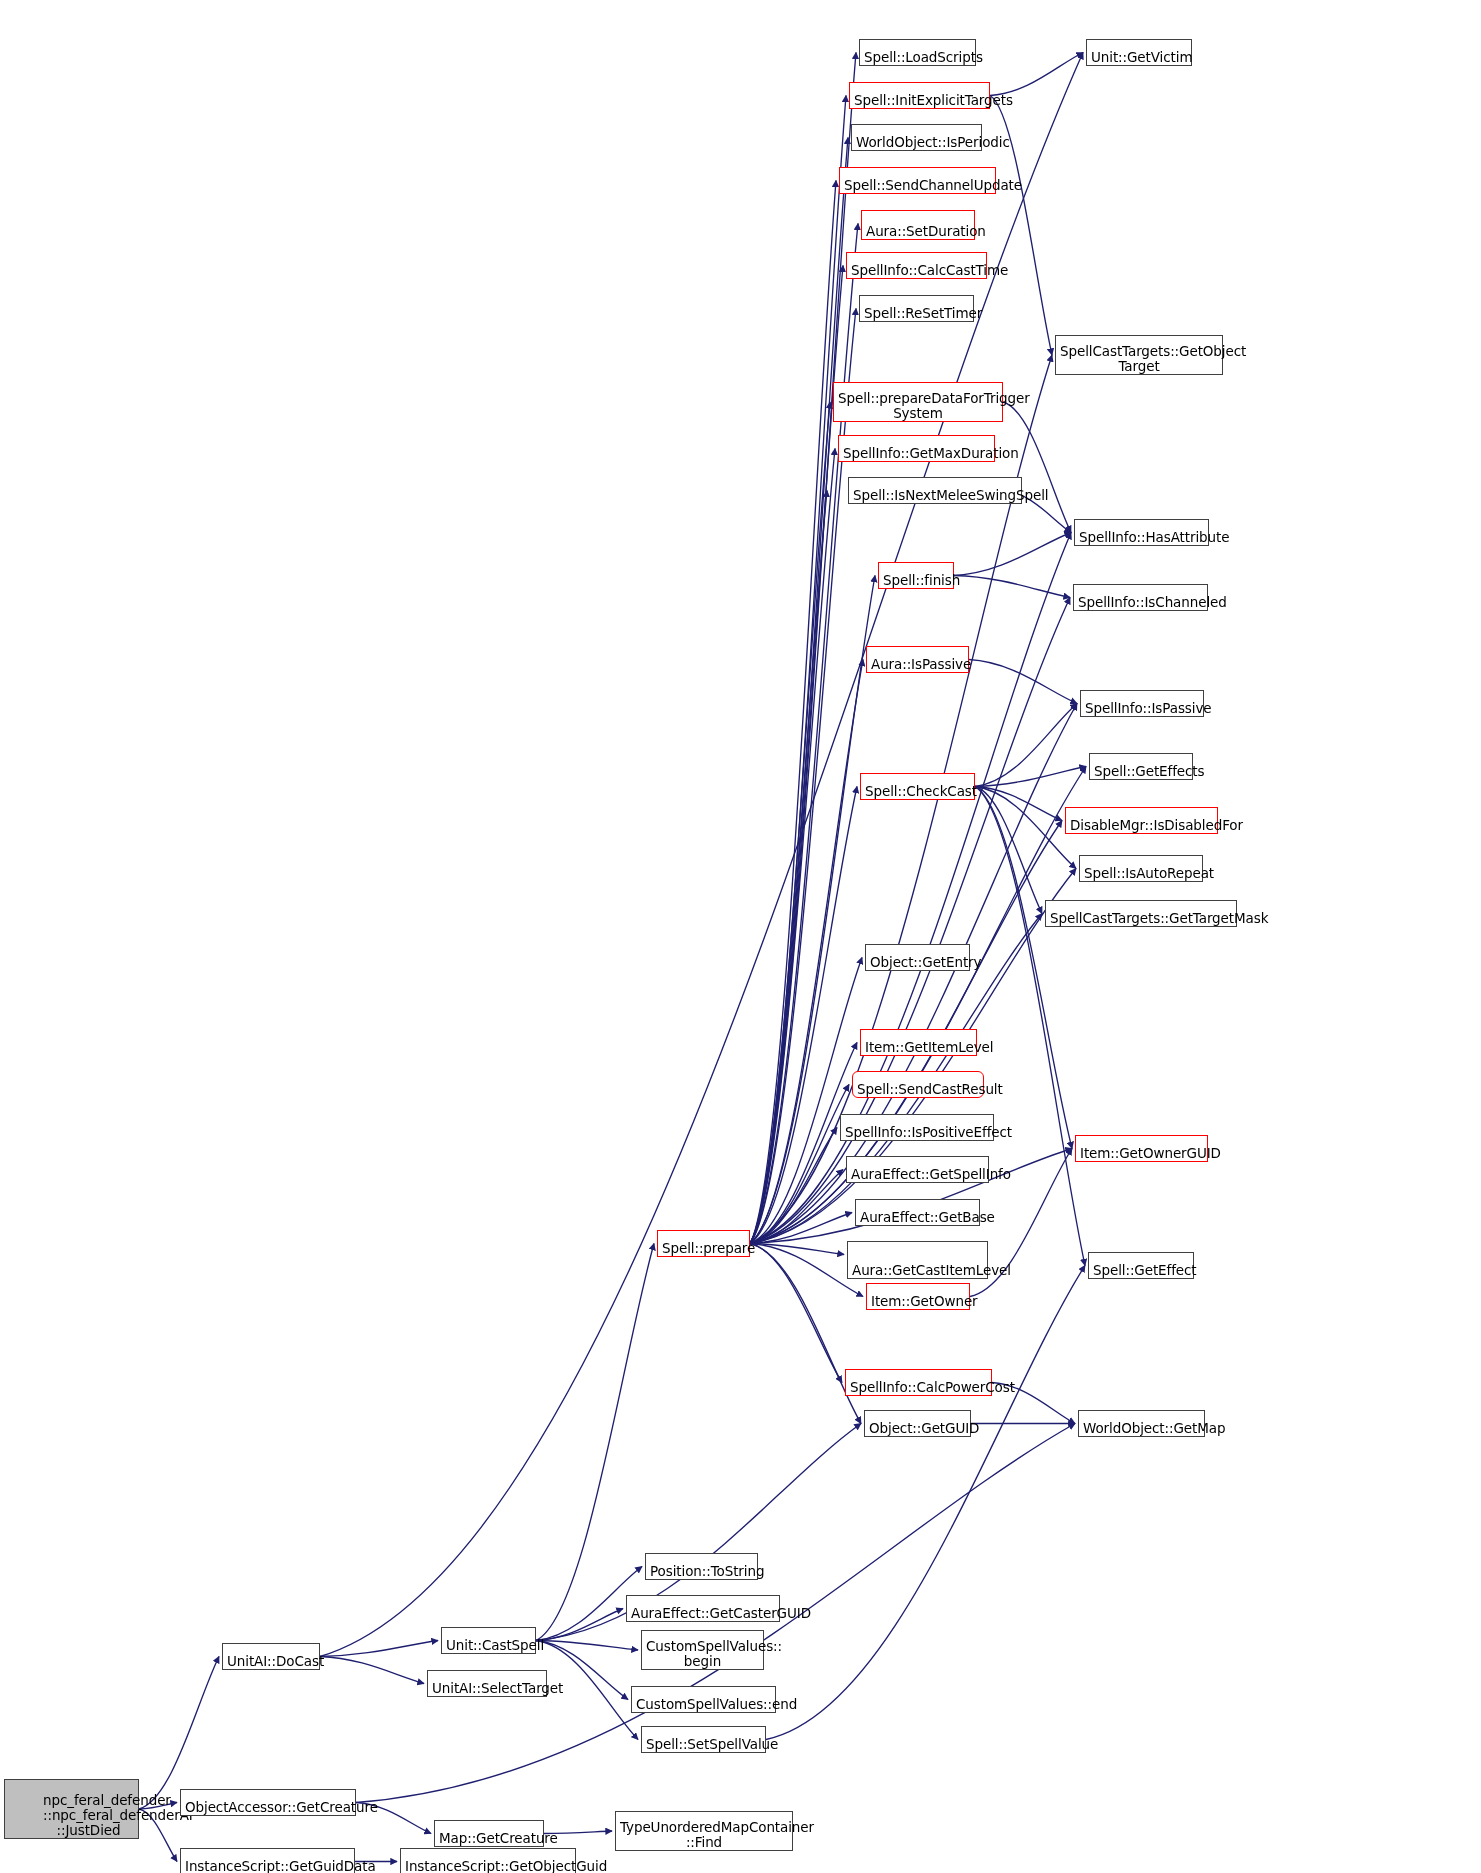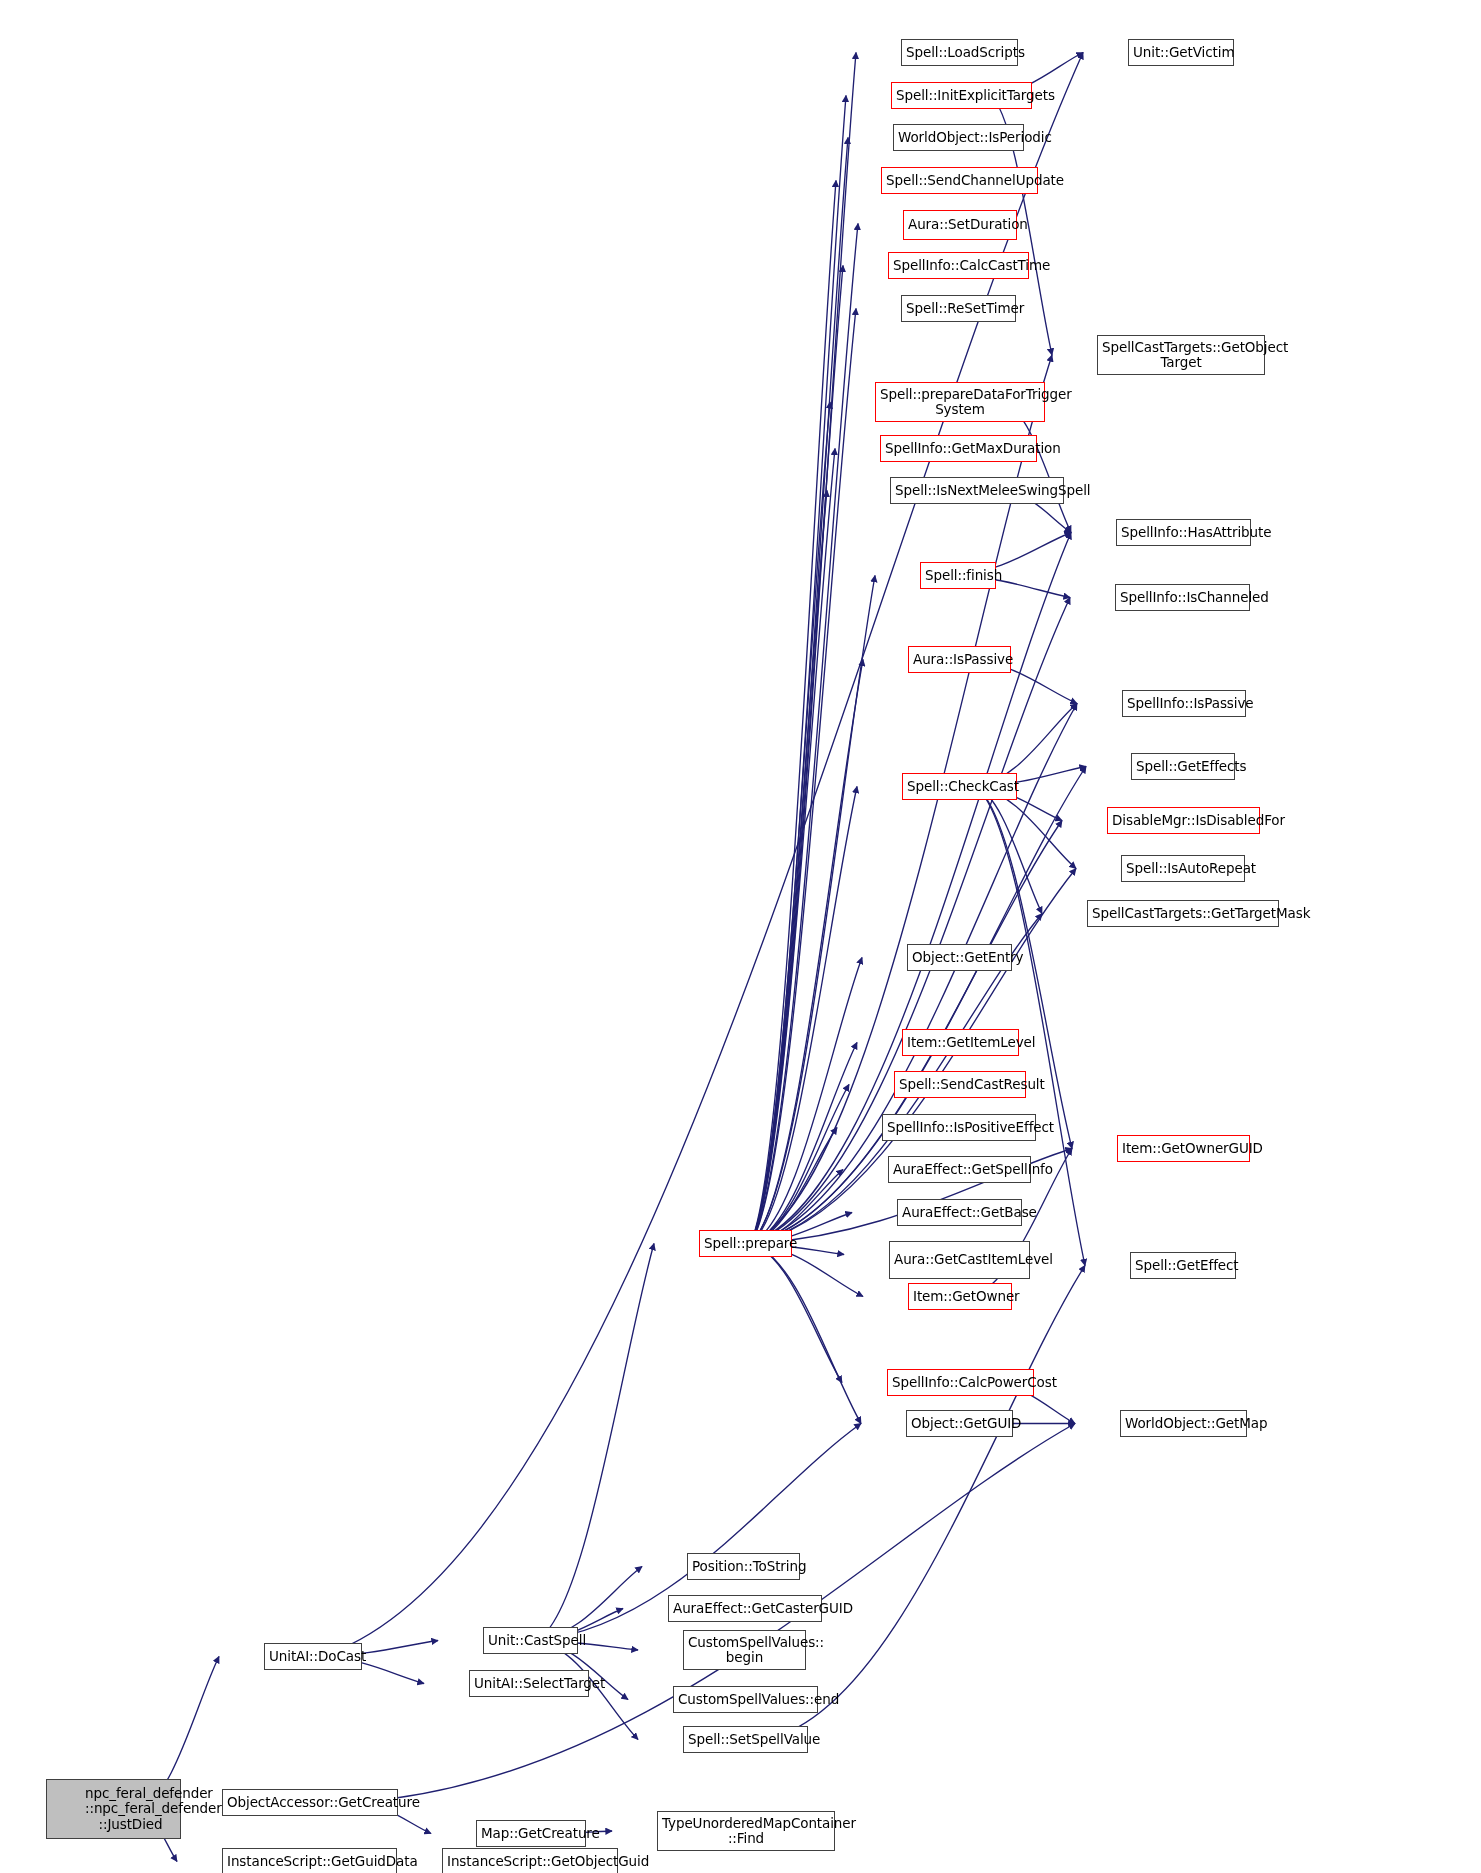--- a/index.html
+++ b/index.html
@@ -21,32 +21,31 @@
     width: 1481px;
     height: 1873px;
     pointer-events: none;
   }
   .node {
     position: absolute;
     box-sizing: border-box;
     background: #ffffff;
     border: 1px solid #404040;
     display: flex;
-    align-items: center;
+    align-items: flex-end;
     justify-content: center;
     text-align: center;
     font-size: 13.5px;
     line-height: 1.12;
     color: #000000;
     letter-spacing: -0.1px;
     white-space: pre-line;
     padding: 0 4px;
     z-index: 5;
     cursor: pointer;
-    margin-left: 42px;
   }
   .node.red {
     border: 1px solid #ff0000;
   }
   .node.root {
     background: #bfbfbf;
     border: 1px solid #404040;
   }
   .node-label {
     display: block;
@@ -172,21 +171,21 @@
       <div class="node" style="left: 1073px; top: 584px; width: 135px; height: 27px;"><span class="node-label">SpellInfo::IsChanneled</span></div>
       <div class="node red" style="left: 866px; top: 646px; width: 103px; height: 27px;"><span class="node-label">Aura::IsPassive</span></div>
       <div class="node" style="left: 1080px; top: 690px; width: 124px; height: 27px;"><span class="node-label">SpellInfo::IsPassive</span></div>
       <div class="node" style="left: 1089px; top: 753px; width: 104px; height: 27px;"><span class="node-label">Spell::GetEffects</span></div>
       <div class="node red" style="left: 860px; top: 773px; width: 115px; height: 27px;"><span class="node-label">Spell::CheckCast</span></div>
       <div class="node red" style="left: 1065px; top: 807px; width: 153px; height: 27px;"><span class="node-label">DisableMgr::IsDisabledFor</span></div>
       <div class="node" style="left: 1079px; top: 855px; width: 124px; height: 27px;"><span class="node-label">Spell::IsAutoRepeat</span></div>
       <div class="node" style="left: 1045px; top: 900px; width: 192px; height: 27px;"><span class="node-label">SpellCastTargets::GetTargetMask</span></div>
       <div class="node" style="left: 865px; top: 944px; width: 105px; height: 27px;"><span class="node-label">Object::GetEntry</span></div>
       <div class="node red" style="left: 860px; top: 1029px; width: 117px; height: 27px;"><span class="node-label">Item::GetItemLevel</span></div>
-      <div class="node red" style="left: 852px; top: 1071px; width: 132px; height: 27px;"><span class="node-label">Spell::SendCastResult</span></div>
+      <div class="node red" style="left: 852px; top: 1071px; width: 132px; height: 27px; border-radius: 6px;"><span class="node-label">Spell::SendCastResult</span></div>
       <div class="node" style="left: 840px; top: 1114px; width: 154px; height: 27px;"><span class="node-label">SpellInfo::IsPositiveEffect</span></div>
       <div class="node" style="left: 846px; top: 1156px; width: 143px; height: 27px;"><span class="node-label">AuraEffect::GetSpellInfo</span></div>
       <div class="node" style="left: 855px; top: 1199px; width: 125px; height: 27px;"><span class="node-label">AuraEffect::GetBase</span></div>
       <div class="node" style="left: 847px; top: 1241px; width: 141px; height: 38px;"><span class="node-label">Aura::GetCastItemLevel</span></div>
       <div class="node red" style="left: 866px; top: 1283px; width: 104px; height: 27px;"><span class="node-label">Item::GetOwner</span></div>
       <div class="node red" style="left: 1075px; top: 1135px; width: 133px; height: 27px;"><span class="node-label">Item::GetOwnerGUID</span></div>
       <div class="node" style="left: 1088px; top: 1252px; width: 106px; height: 27px;"><span class="node-label">Spell::GetEffect</span></div>
       <div class="node red" style="left: 845px; top: 1369px; width: 147px; height: 27px;"><span class="node-label">SpellInfo::CalcPowerCost</span></div>
       <div class="node" style="left: 864px; top: 1410px; width: 107px; height: 27px;"><span class="node-label">Object::GetGUID</span></div>
       <div class="node" style="left: 1078px; top: 1410px; width: 127px; height: 27px;"><span class="node-label">WorldObject::GetMap</span></div>

